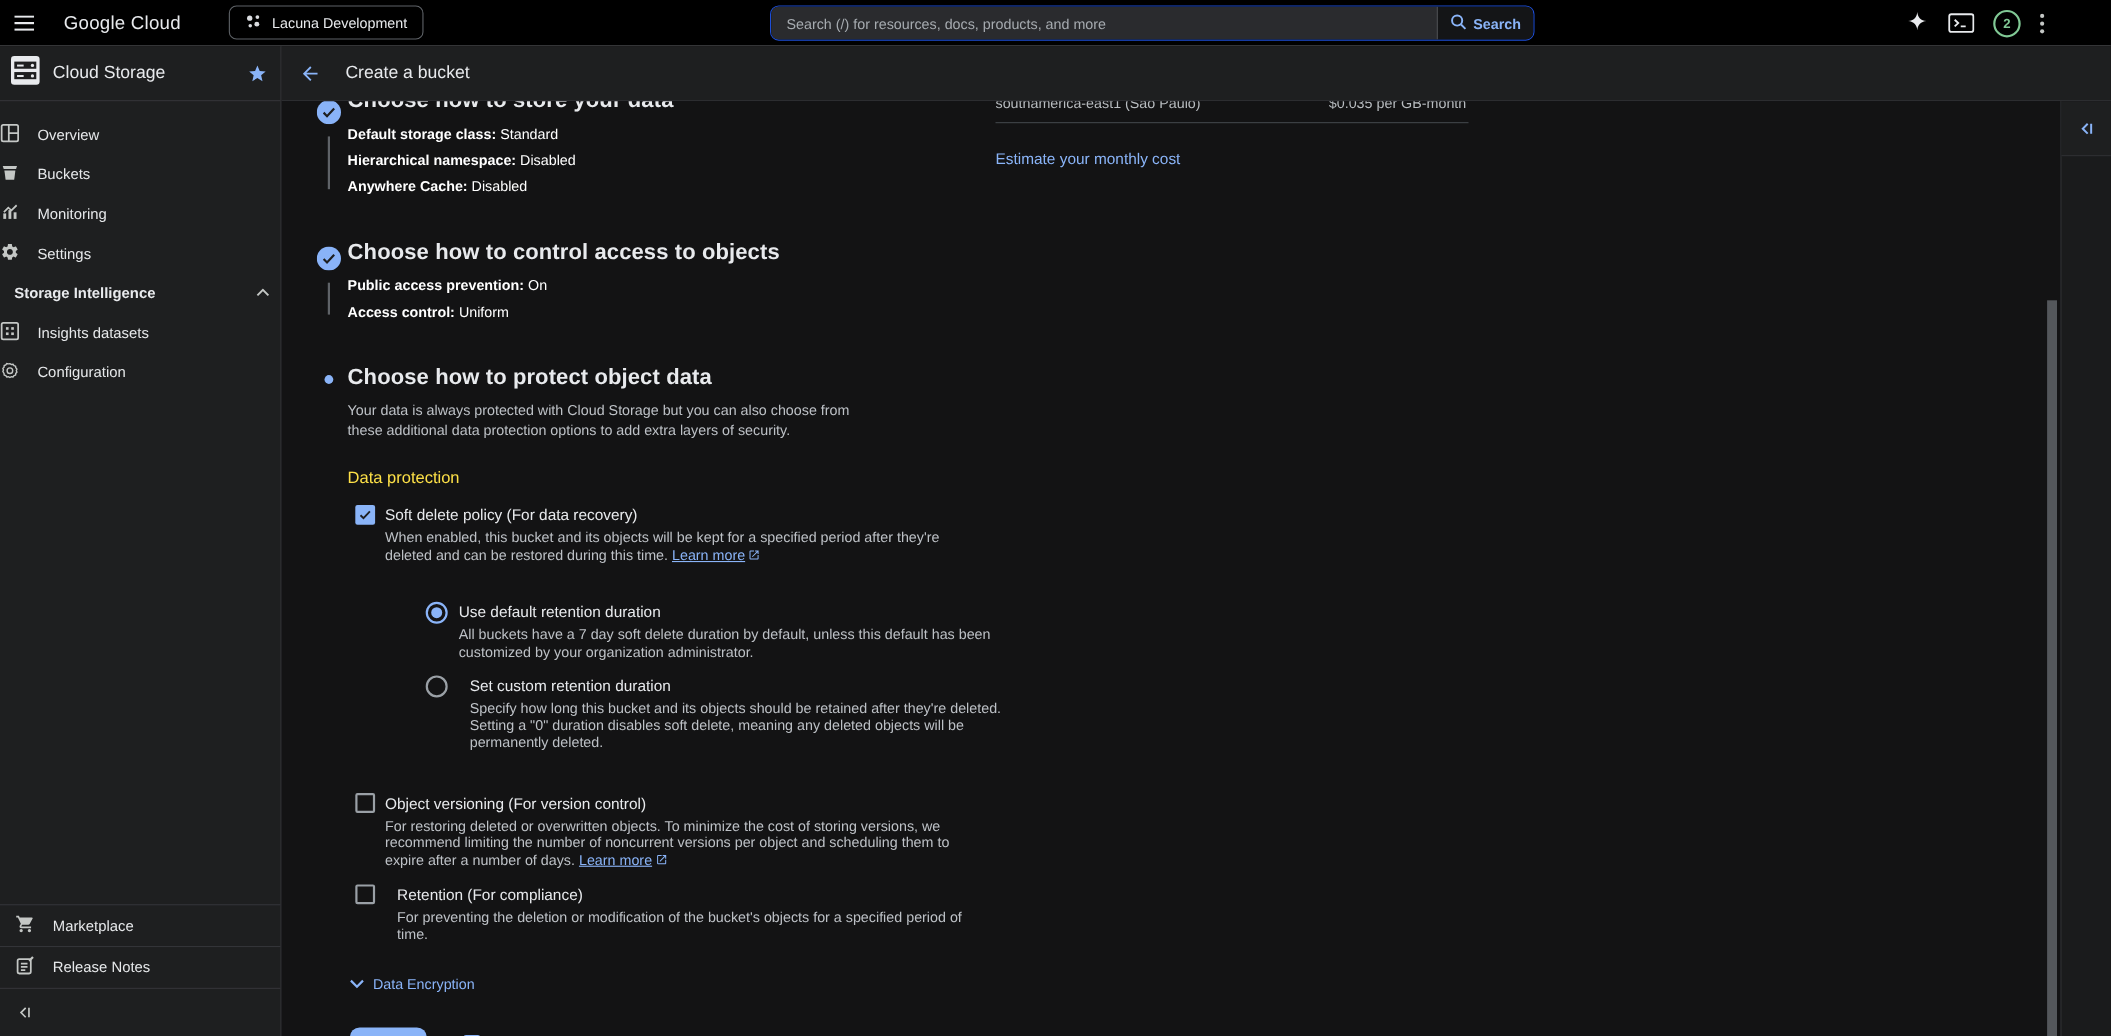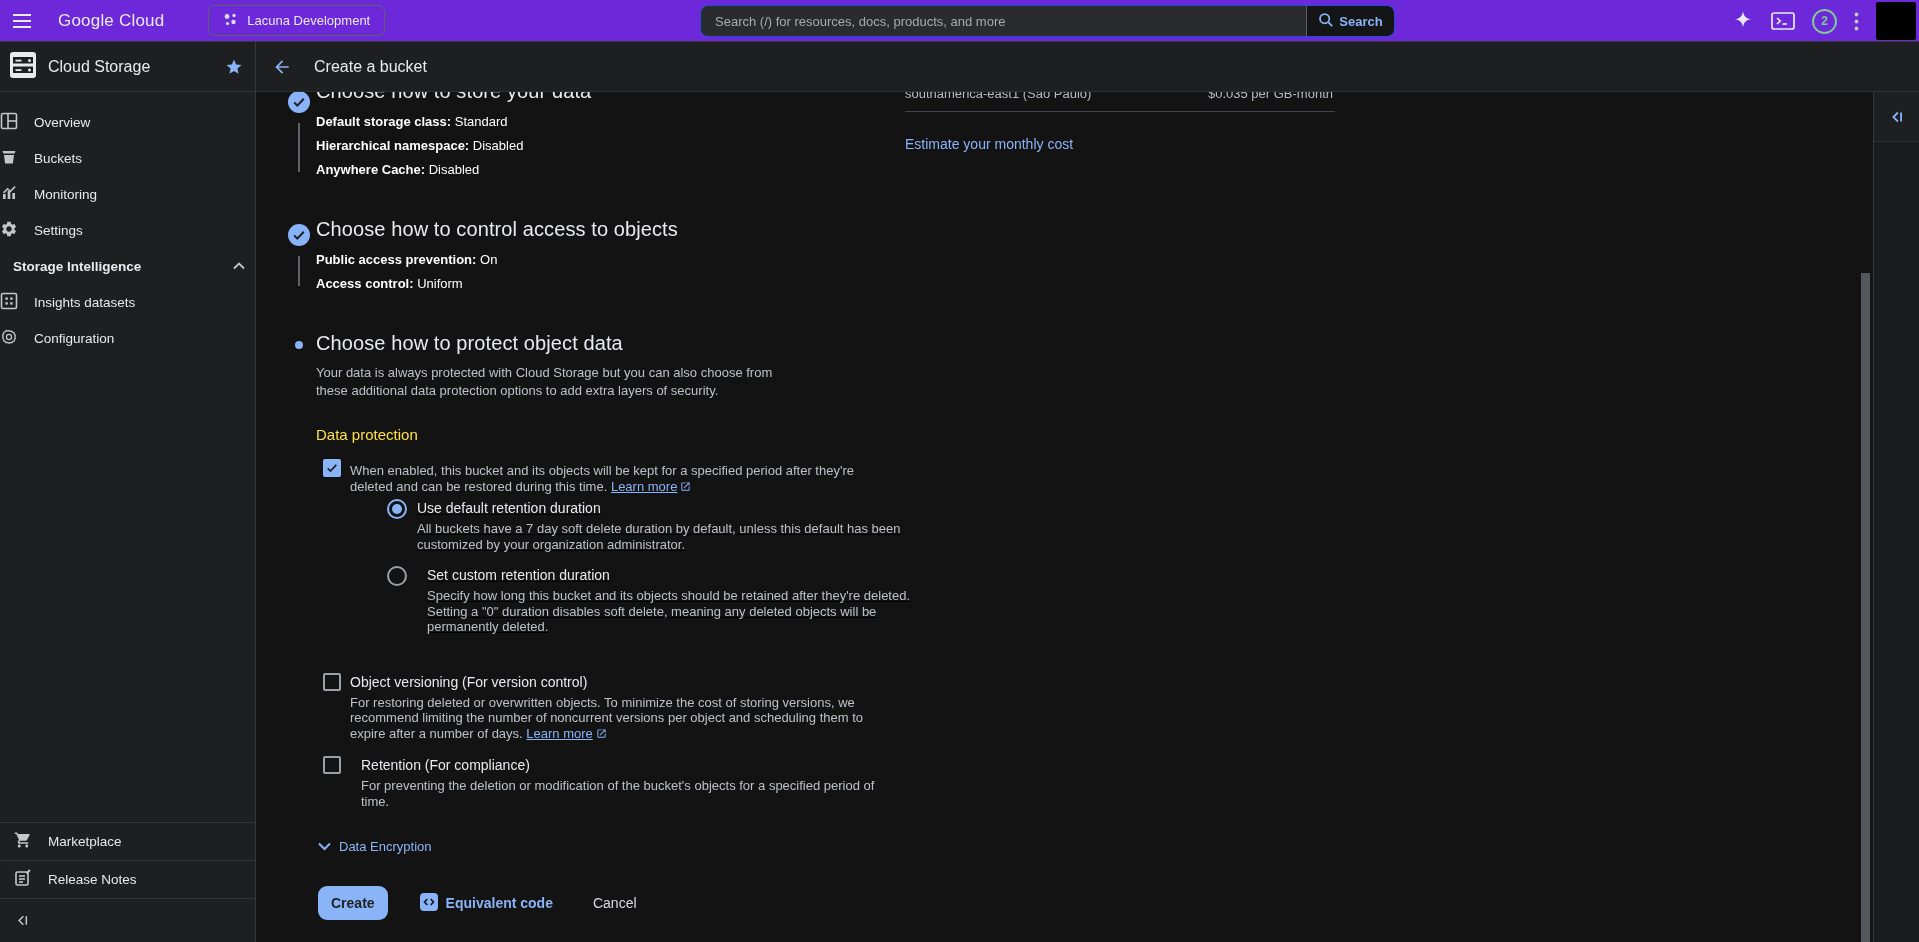--- a/index.html
+++ b/index.html
@@ -1,20 +1,20 @@
 <!DOCTYPE html>
 <html><head>
 <meta charset="utf-8">
 <style>
   * { margin:0; padding:0; box-sizing:border-box; }
   html,body { width:1919px; height:942px; background:#131314; overflow:hidden;
               font-family:"Liberation Sans","DejaVu Sans",sans-serif; }
 
   
-  .topbar { position:relative; height:42px; background:#6d28d9; border-bottom:1px solid #3a3b3e;
+  .topbar { position:relative; height:42px; background:#000000; border-bottom:1px solid #3a3b3e;
             display:flex; align-items:center; }
   .hamburger { width:44px; height:42px; display:flex; align-items:center; justify-content:center; cursor:pointer; }
   .logo { color:#e8eaed; font-size:17px; letter-spacing:.2px; margin-left:14px; white-space:nowrap; }
   .project-btn { margin-left:44px; height:31px; border:1px solid #5f6368; border-radius:7px;
                  display:flex; align-items:center; gap:9px; padding:0 14px; color:#e8eaed; font-size:13px; cursor:pointer; }
   .searchwrap { position:absolute; left:700px; top:5px; width:695px; height:32px;
                 display:flex; border:1px solid #1d4ed8; border-radius:8px; overflow:hidden; }
   .searchwrap input { flex:1; background:#2a2b2e; border:none; outline:none; color:#e8eaed;
                       font-size:13px; padding:0 14px; font-family:inherit; }
   .searchwrap input::placeholder { color:#a6abb0; }
@@ -55,37 +55,37 @@
   .scrolled { margin-top:-14px; position:relative; }
   .steps { margin-left:27px; width:640px; }
 
   .step { display:flex; margin-bottom:30px; }
   .step-rail { width:32px; flex:none; display:flex; flex-direction:column; align-items:center; }
   .step-circle { margin-top:13px; flex:none; }
   .step2 .step-circle { margin-top:8px; }
   .step-conn { width:1.5px; flex:1; background:#5f6368; margin:6px 0 14px 0; }
   .step-dot { width:8px; height:8px; border-radius:50%; background:#8ab4f8; margin-top:11px; }
   .step-body { flex:1; padding-left:1px; }
-  .step-title { color:#e8eaed; font-size:20px; line-height:26px; font-weight:400; letter-spacing:.1px; }
+  .step-title { color:#e8eaed; font-size:20px; line-height:26px; font-weight:700; letter-spacing:.1px; }
   .step-details { margin-top:10px; }
   .detail-row { font-size:13px; line-height:16px; margin-bottom:8px; color:#ffffff; }
   .detail-row .lab { font-weight:700; }
   .step-desc { margin-top:8px; color:#bdc1c6; font-size:13px; line-height:18px; max-width:470px; }
 
   .dp-heading { margin-top:26px; color:#fde047; font-size:15px; font-weight:500; }
   .options { margin-top:16px; }
   .option { display:flex; gap:9px; padding-left:7px; }
   .opt-cb { width:18px; height:18px; border:2px solid #9aa0a6; border-radius:2px; margin-top:0px; flex:none; cursor:pointer; }
   .opt-cb.checked { border:none; background:#8ab4f8; display:flex; align-items:center; justify-content:center; }
   .opt-label { color:#e8eaed; font-size:14px; line-height:18px; cursor:pointer; }
   .opt-desc { color:#bdc1c6; font-size:13px; line-height:15.5px; margin-top:4px; max-width:530px; }
   .learn { color:#8ab4f8; text-decoration:underline; cursor:pointer; white-space:nowrap; }
   .ext-ic { display:inline-block; vertical-align:-1px; margin-left:3px; }
 
-  .sub-options { margin-top:4px; padding-left:37px;text-decoration:underline; }
+  .sub-options { margin-top:34px; padding-left:37px; }
   .sub-option { display:flex; gap:10px; margin-bottom:14px; }
   .opt-radio { width:20px; height:20px; border:2px solid #9aa0a6; border-radius:50%; flex:none; cursor:pointer; }
   .opt-radio.sel { border-color:#8ab4f8; display:flex; align-items:center; justify-content:center; }
   .opt-radio.sel::after { content:""; width:10px; height:10px; border-radius:50%; background:#8ab4f8; }
   .sub-option .opt-desc { max-width:490px; }
   .gap24 { margin-top:24px; }
   .gap14 { margin-top:14px;gap:20px; }
 
   .enc-row { margin-top:30px; display:flex; align-items:center; gap:8px; color:#8ab4f8;
              font-size:13px; font-weight:500; cursor:pointer; padding-left:2px; }
@@ -344,20 +344,21 @@
 
                 <div class="options">
 
                   <div class="option">
                     <div class="opt-cb checked">
                       <svg width="14" height="14" viewBox="0 0 18 18" fill="none" stroke="#1e1f20" stroke-width="2.2">
                           <path d="M3.5 9.5 7 13l7.5-8"></path>
                         </svg>
                     </div>
                     <div>
+                      <div class="opt-label">Soft delete policy (For data recovery)</div>
                       <div class="opt-desc">
                         <span>When enabled, this bucket and its objects will be kept for a specified period after they're deleted and can be restored during this time.</span>
                         <span class="learn"><span>Learn more</span></span><span class="ext-ic"><svg width="11" height="11" viewBox="0 0 24 24" fill="#8ab4f8">
                               <path d="M19 19H5V5h7V3H5a2 2 0 0 0-2 2v14a2 2 0 0 0 2 2h14c1.1 0 2-.9 2-2v-7h-2v7zM14 3v2h3.59l-9.83 9.83 1.41 1.41L19 6.41V10h2V3h-7z"></path>
                             </svg></span>
                       </div>
 
                       <div class="sub-options">
                         <div class="sub-option">
                           <div class="opt-radio sel"></div>

